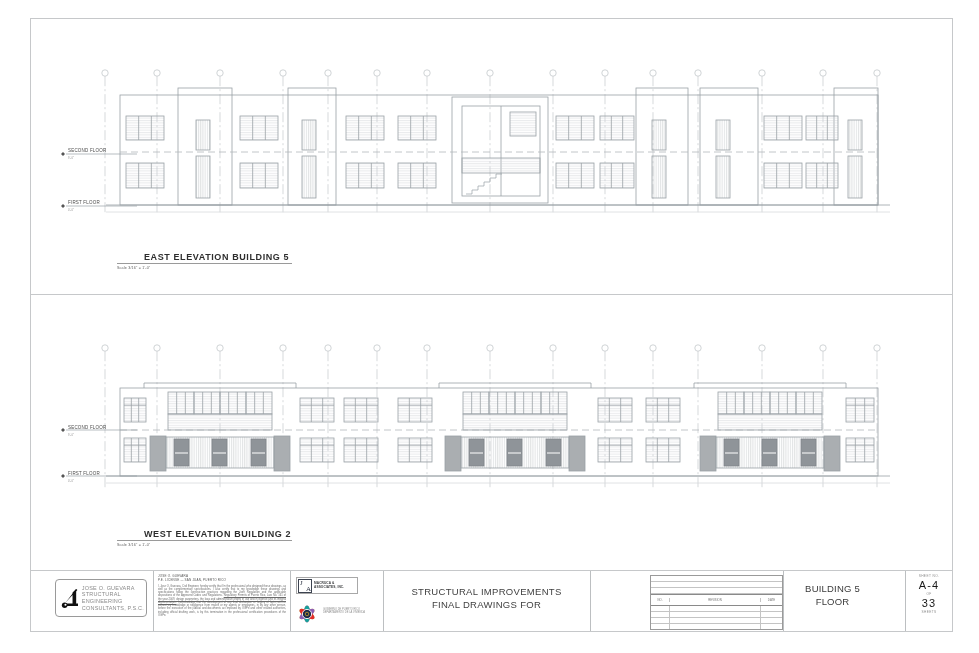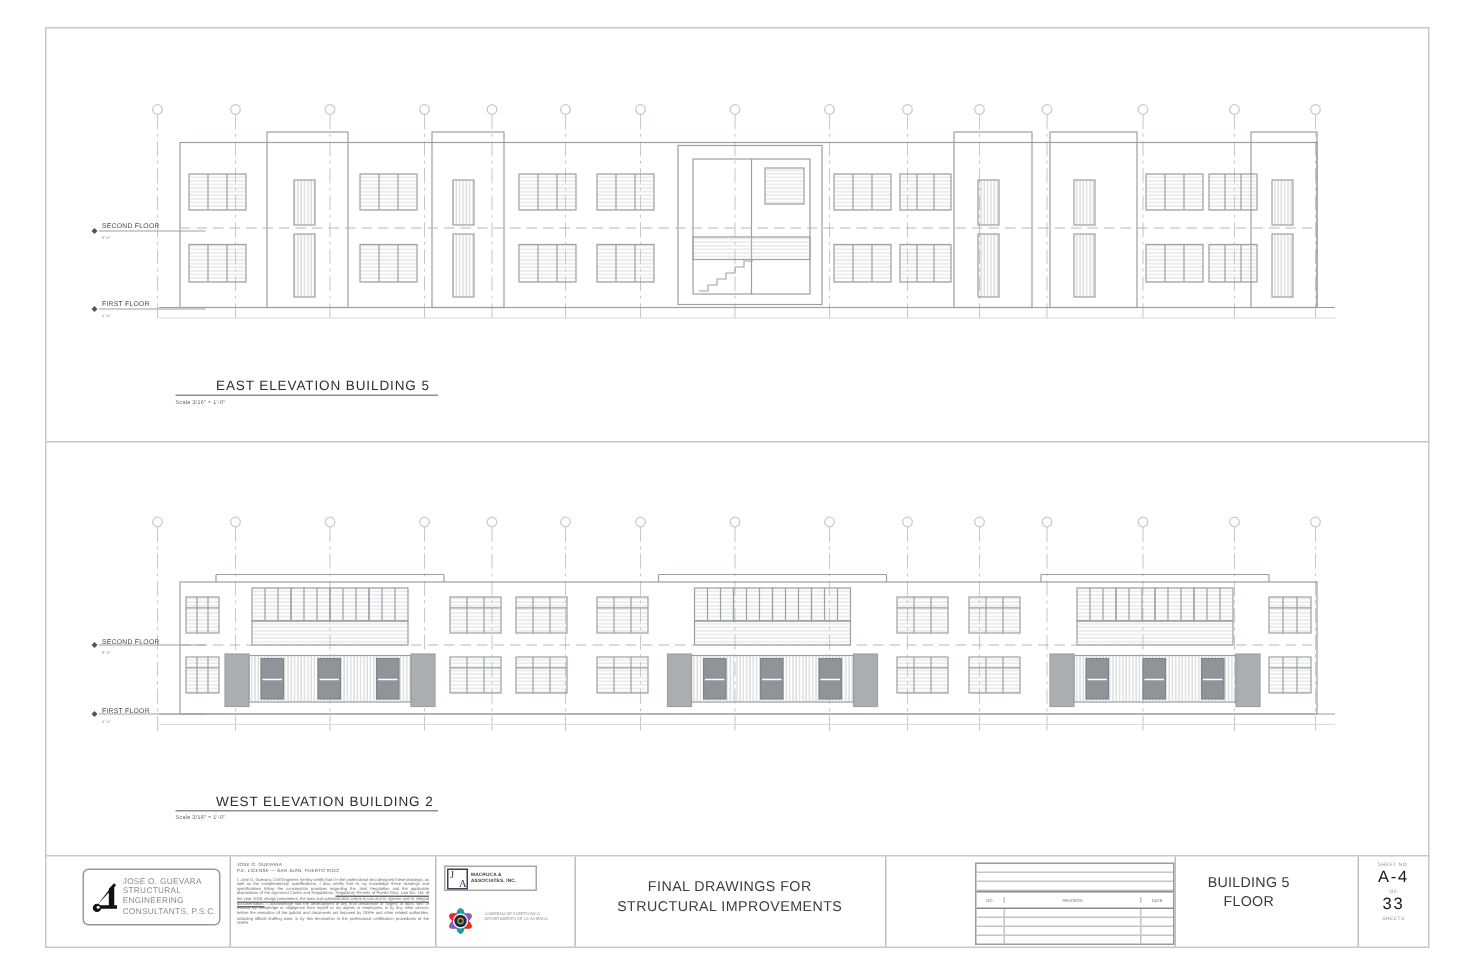--- a/index.html
+++ b/index.html
@@ -7,21 +7,21 @@
     width:979px;height:653px;position:relative;background:#ffffff;
     font-family:"Liberation Sans", sans-serif;overflow:hidden;
     -webkit-font-smoothing:antialiased;
   }
   #dr{position:absolute;left:0;top:0;}
   .frame{position:absolute;left:30px;top:18px;width:921px;height:612px;border:1px solid #c6c8ca;}
   .hline{position:absolute;left:30px;width:923px;height:1px;background:#c6c8ca;}
   .vline{position:absolute;top:571px;height:60px;width:1px;background:#bcbfc1;}
 
   
-  .elevtitle{position:absolute;font-size:9px;letter-spacing:.6px;color:#2e2e2e;font-weight:400;white-space:nowrap;padding-left:27px;}
+  .elevtitle{position:absolute;font-size:9px;letter-spacing:.6px;color:#2e2e2e;font-weight:700;white-space:nowrap;padding-left:27px;}
   .scaletxt{position:absolute;font-size:3.6px;color:#5a5a5a;letter-spacing:.2px;white-space:nowrap;}
   .floorlabel{position:absolute;font-size:4.5px;color:#4a4a4a;letter-spacing:.2px;line-height:5.5px;white-space:nowrap;}
   .floorlabel .elev{display:block;font-size:2.6px;color:#8a8a8a;margin-top:2.5px;letter-spacing:.2px;}
 
   
   .engbox{position:absolute;left:55px;top:579px;width:92px;height:38px;border:1px solid #9a9a9a;border-radius:4px;display:flex;align-items:center;padding:1px 2px;box-sizing:border-box;background:#fff;}
   .engnames{font-size:5.5px;line-height:6.6px;color:#8b8b8b;letter-spacing:.2px;margin-left:2px;white-space:nowrap;}
   .fineprint{position:absolute;left:158px;top:575px;width:128px;color:#666;}
   .fp-head{font-size:3px;line-height:3.6px;color:#555;letter-spacing:.2px;}
   .fp-body{font-size:2.7px;line-height:3.25px;text-align:justify;margin:2.5px 0 0 0;color:#6b6b6b;}
@@ -418,22 +418,22 @@
     <circle r="4.6" fill="#1b2a4a" stroke="#ffffff" stroke-width="0.9"></circle>
     <circle r="1.8" fill="none" stroke="#c9a227" stroke-width="0.8"></circle>
   </g>
 </svg>
 <div class="govtext">
   <div>GOBIERNO DE PUERTO RICO</div>
   <div>DEPARTAMENTO DE LA VIVIENDA</div>
 </div>
 
 <div class="project">
+  <div>STRUCTURAL IMPROVEMENTS</div>
   <div>FINAL DRAWINGS FOR</div>
-  <div>STRUCTURAL IMPROVEMENTS</div>
 </div>
 
 <div class="revtable">
   <div class="rrow"></div>
   <div class="rrow"></div>
   <div class="rrow"></div>
   <div class="rhead">
     <div class="rc-no">NO.</div>
     <div class="rc-rev">REVISION</div>
     <div class="rc-date">DATE</div>

